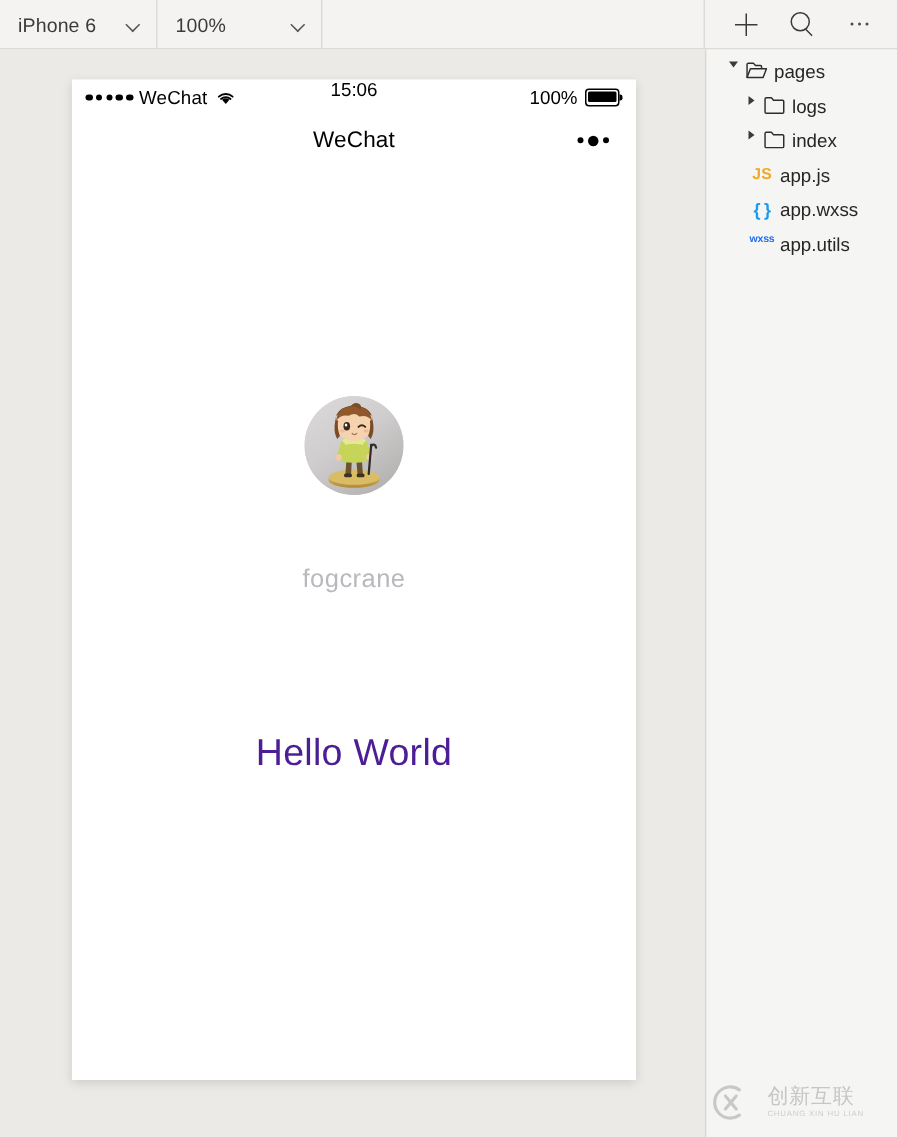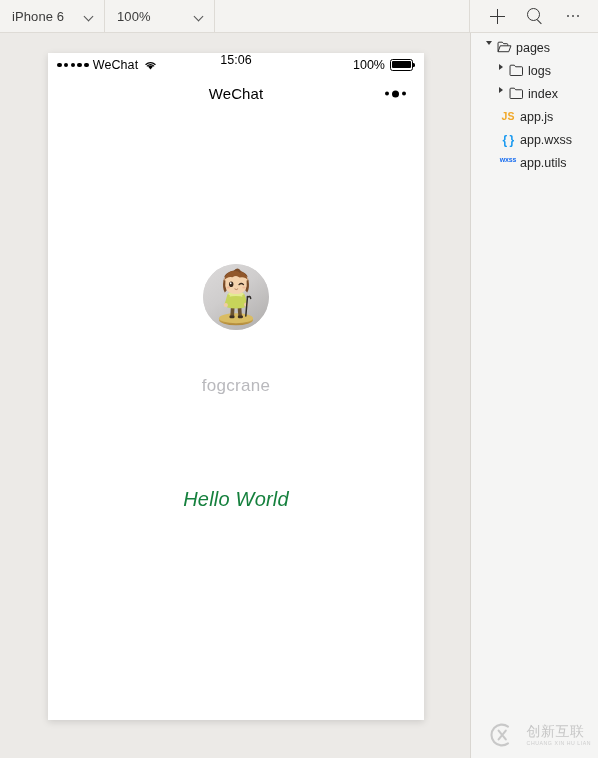--- a/index.html
+++ b/index.html
@@ -185,24 +185,23 @@
   .avatar svg { display: block; width: 66px; height: 66px; }
   .nickname {
     margin-top: 14px;
     font-size: 17px;
     color: #b9b9bd;
     letter-spacing: .3px;
   }
   .hello {
     position: absolute; left: 0; right: 0; top: 378px;
     text-align: center;
-    font-size: 20px;
-    color: #15803d;
+    font-size: 25px;
+    color: #4c1d95;
     letter-spacing: .2px;
-    font-style: italic;
   }
 
   
   .filetree {
     flex: 0 0 127px;
     background: #f5f5f4;
     padding-top: 8px;
     position: relative;
     overflow: hidden;
   }
@@ -246,21 +245,21 @@
     font-weight: bold;
     font-family: "Liberation Sans", sans-serif;
   }
   .ticon-js { color: #f0a82a; font-size: 10.5px; }
   .ticon-json { color: #1a9af0; font-size: 12px; letter-spacing: -.5px; }
   .ticon-wxss { color: #1a6ef0; font-size: 7px; letter-spacing: -.1px; }
 
   
   .watermark {
     position: absolute;
-    right: 7px; bottom: 10px;
+    right: 22px; bottom: 10px;
     display: flex; align-items: center;
     gap: 12px;
     opacity: .72;
     pointer-events: none;
   }
   .wm-mark { width: 26px; height: 26px; }
   .wm-text { display: flex; flex-direction: column; align-items: flex-start; }
   .wm-cn {
     font-size: 14px; color: #b4b4b4; letter-spacing: .5px;
     font-family: "DejaVu Sans", sans-serif;

